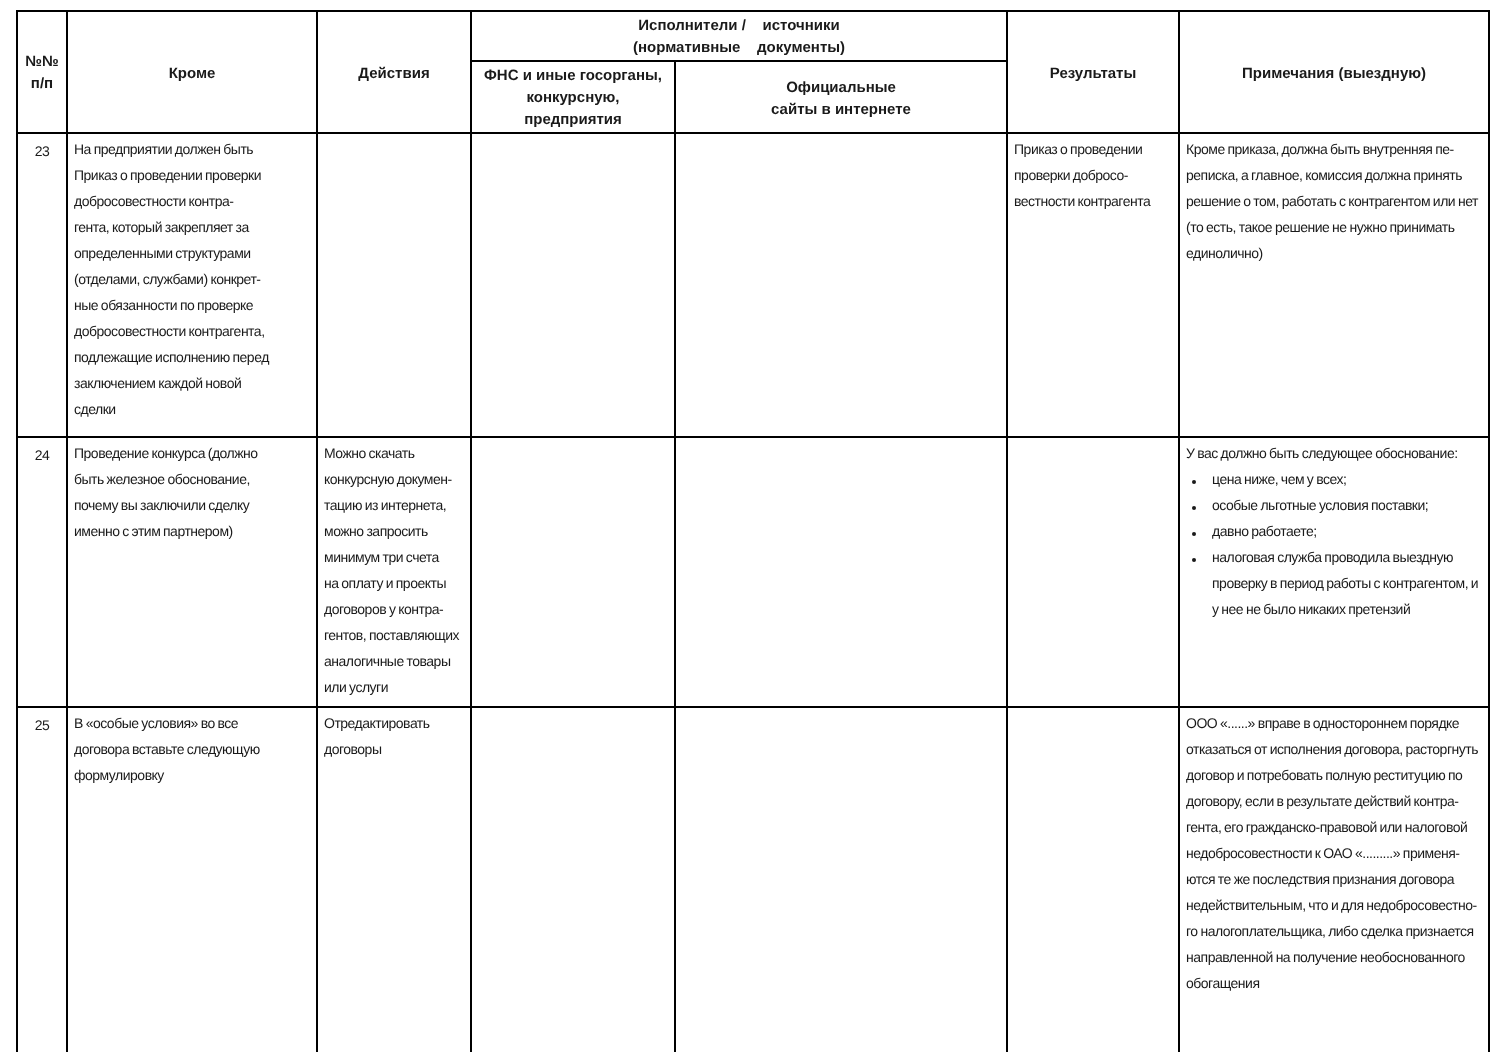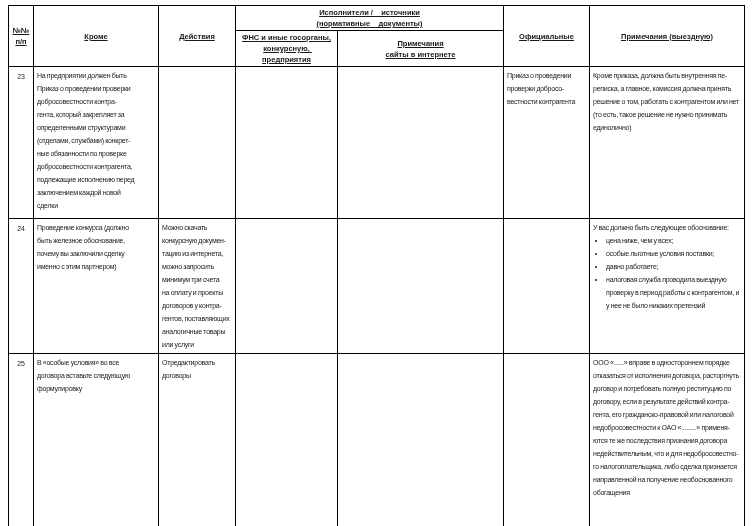--- a/index.html
+++ b/index.html
@@ -30,21 +30,20 @@
     white-space: pre-wrap;
     overflow: hidden;
   }
   table.doc-table th {
     font-size: 7.5px;
     font-weight: bold;
     line-height: 11px;
     text-align: center;
     vertical-align: middle;
     padding: 1px 2px;
-    text-decoration: underline;
   }
   table.doc-table td {
     font-size: 7px;
     font-weight: normal;
     line-height: 13px;
     letter-spacing: -0.25px;
     word-spacing: -0.3px;
     text-align: left;
     vertical-align: top;
     padding: 2px 3px;
@@ -84,27 +83,27 @@
       <col class="c-notes">
     </colgroup>
     <thead>
       <tr style="height:24px;">
         <th rowspan="2">№№
 п/п</th>
         <th rowspan="2">Кроме</th>
         <th rowspan="2">Действия</th>
         <th colspan="2">Исполнители /    источники
 (нормативные    документы)</th>
-        <th rowspan="2">Официальные</th>
+        <th rowspan="2">Результаты</th>
         <th rowspan="2">Примечания (выездную)</th>
       </tr>
       <tr style="height:26px;">
         <th>ФНС и иные госорганы,
 конкурсную, предприятия</th>
-        <th>Примечания
+        <th>Официальные
 сайты в интернете</th>
       </tr>
     </thead>
     <tbody>
         <tr style="height: 152px;">
           <td class="num">23</td>
           <td>На предприятии должен быть
 Приказ о проведении проверки
 добросовестности контра-
 гента, который закрепляет за

